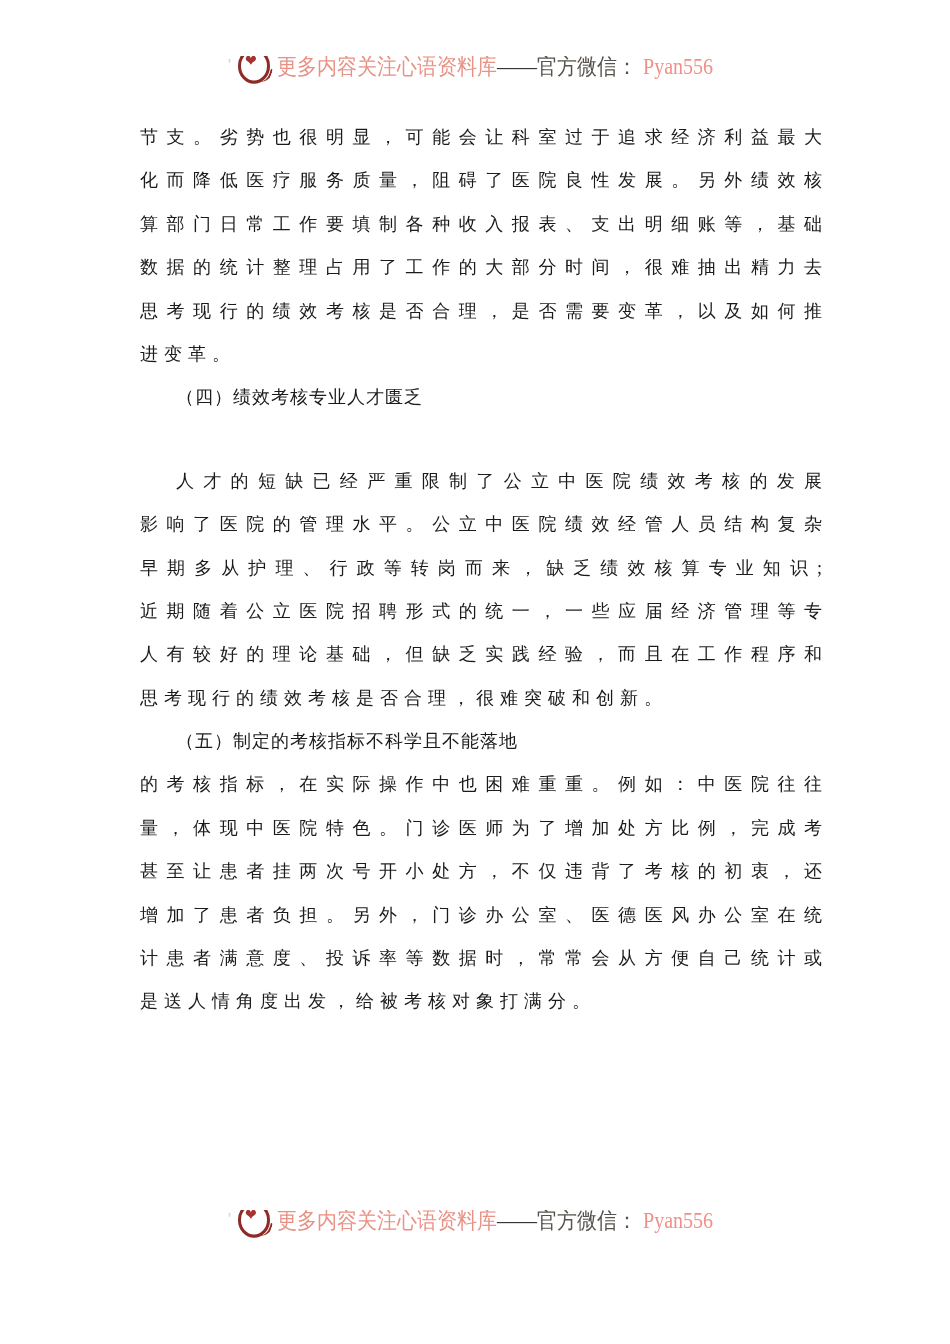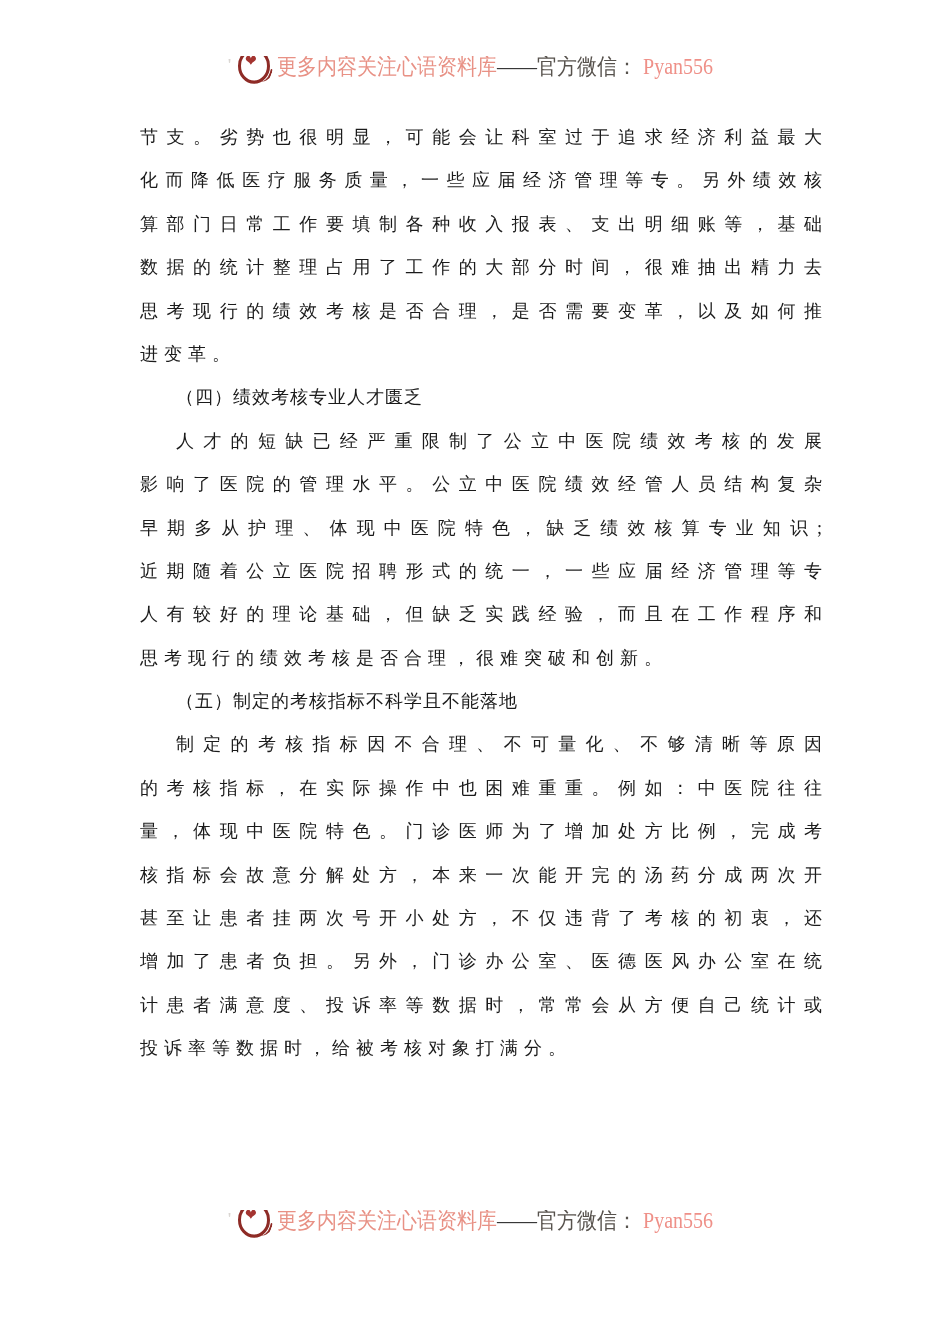--- a/index.html
+++ b/index.html
@@ -39,59 +39,57 @@
   
   .doc{
     position:absolute;left:140px;top:116px;width:682px;color:#1b1b1b;
   }
   .ln{
     font-size:18px;line-height:43.4px;height:43.4px;
     text-align:justify;text-align-last:justify;
   }
   .ln.end{text-align:right;text-align-last:left;letter-spacing:6px;}
   .ln.head{text-align:right;text-align-last:left;text-indent:2em;letter-spacing:1px;}
-  .ln.first{text-indent:2em;}
+  .ln.first{text-indent:2em;margin-top:40px;}
 </style>
 </head>
 <body>
 
 <div class="wm" id="wm-header">
   <div class="wm-inner">
     <span class="wm-premark">''</span>
     <span class="logo">
       <span class="heart">❤</span>
       <span class="swoosh"></span>
     </span>
     <span class="wm-text"><span class="wm-brand">更多内容关注心语资料库</span><span class="wm-dash">——</span><span class="wm-label">官方微信：</span><span class="wm-account">Pyan556</span></span>
   </div>
 </div>
 
 <div class="doc">
   <div class="ln">节支。劣势也很明显，可能会让科室过于追求经济利益最大</div>
-  <div class="ln">化而降低医疗服务质量，一些应届经济管理等专。另外绩效核</div>
+  <div class="ln">化而降低医疗服务质量，阻碍了医院良性发展。另外绩效核</div>
   <div class="ln">算部门日常工作要填制各种收入报表、支出明细账等，基础</div>
   <div class="ln">数据的统计整理占用了工作的大部分时间，很难抽出精力去</div>
   <div class="ln">思考现行的绩效考核是否合理，是否需要变革，以及如何推</div>
   <div class="ln end">进变革。</div>
   <div class="ln head">（四）绩效考核专业人才匮乏</div>
   <div class="ln first">人才的短缺已经严重限制了公立中医院绩效考核的发展</div>
   <div class="ln">影响了医院的管理水平。公立中医院绩效经管人员结构复杂</div>
-  <div class="ln">早期多从护理、体现中医院特色，缺乏绩效核算专业知识;</div>
+  <div class="ln">早期多从护理、行政等转岗而来，缺乏绩效核算专业知识;</div>
   <div class="ln">近期随着公立医院招聘形式的统一，一些应届经济管理等专</div>
   <div class="ln">人有较好的理论基础，但缺乏实践经验，而且在工作程序和</div>
   <div class="ln end">思考现行的绩效考核是否合理，很难突破和创新。</div>
   <div class="ln head">（五）制定的考核指标不科学且不能落地</div>
-  <div class="ln first">制定的考核指标因不合理、不可量化、不够清晰等原因</div>
   <div class="ln">的考核指标，在实际操作中也困难重重。例如：中医院往往</div>
   <div class="ln">量，体现中医院特色。门诊医师为了增加处方比例，完成考</div>
-  <div class="ln">核指标会故意分解处方，本来一次能开完的汤药分成两次开</div>
   <div class="ln">甚至让患者挂两次号开小处方，不仅违背了考核的初衷，还</div>
   <div class="ln">增加了患者负担。另外，门诊办公室、医德医风办公室在统</div>
   <div class="ln">计患者满意度、投诉率等数据时，常常会从方便自己统计或</div>
-  <div class="ln end">投诉率等数据时，给被考核对象打满分。</div>
+  <div class="ln end">是送人情角度出发，给被考核对象打满分。</div>
 </div>
 
 <div class="wm" id="wm-footer">
   <div class="wm-inner">
     <span class="wm-premark">''</span>
     <span class="logo">
       <span class="heart">❤</span>
       <span class="swoosh"></span>
     </span>
     <span class="wm-text"><span class="wm-brand">更多内容关注心语资料库</span><span class="wm-dash">——</span><span class="wm-label">官方微信：</span><span class="wm-account">Pyan556</span></span>

